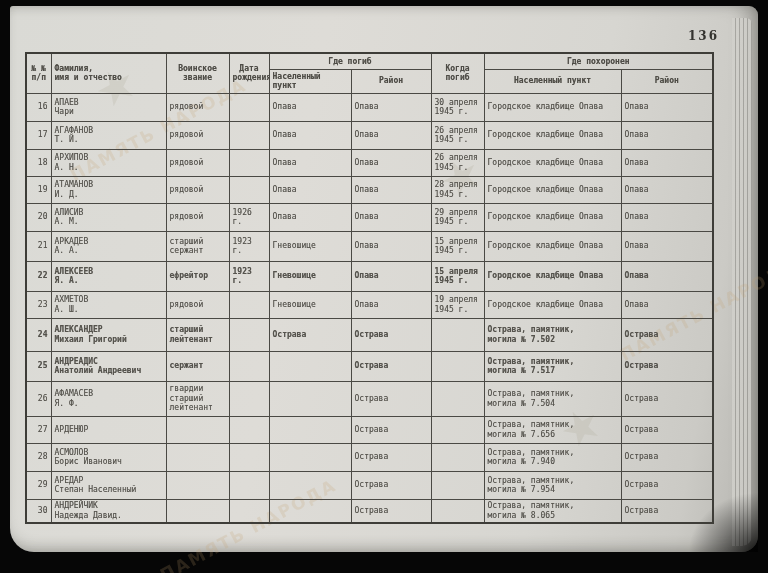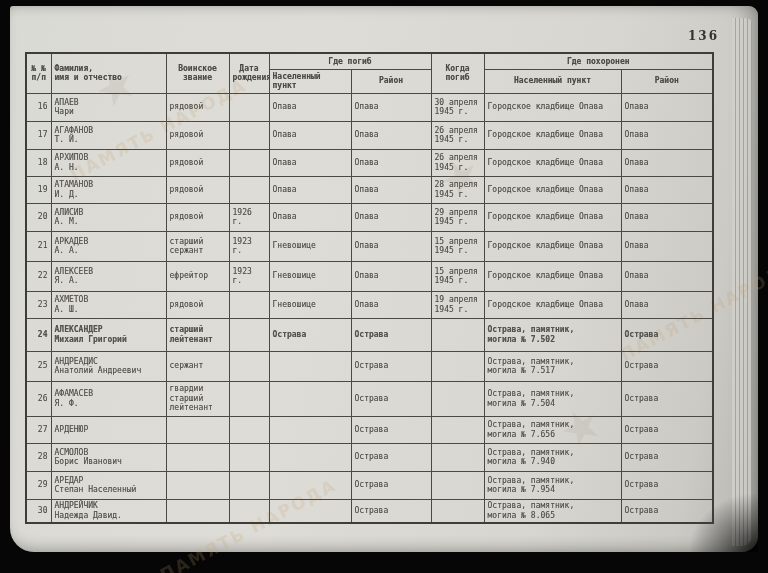--- a/index.html
+++ b/index.html
@@ -199,21 +199,21 @@
           <td class="c2">старший
 сержант</td>
           <td class="c3">1923 г.</td>
           <td class="c4">Гневошице</td>
           <td class="c5">Опава</td>
           <td class="c6">15 апреля
 1945 г.</td>
           <td class="c7">Городское кладбище Опава</td>
           <td class="c8">Опава</td>
         </tr>
-        <tr style="height: 30px;">
+        <tr style="height: 30px; font-weight: bold;">
           <td class="c0">22</td>
           <td class="c1">АЛЕКСЕЕВ
 Я. А.</td>
           <td class="c2">ефрейтор</td>
           <td class="c3">1923 г.</td>
           <td class="c4">Гневошице</td>
           <td class="c5">Опава</td>
           <td class="c6">15 апреля
 1945 г.</td>
           <td class="c7">Городское кладбище Опава</td>
@@ -239,21 +239,21 @@
           <td class="c2">старший
 лейтенант</td>
           <td class="c3"></td>
           <td class="c4">Острава</td>
           <td class="c5">Острава</td>
           <td class="c6"></td>
           <td class="c7">Острава, памятник,
 могила № 7.502</td>
           <td class="c8">Острава</td>
         </tr>
-        <tr style="height: 30px;">
+        <tr style="height: 30px; font-weight: bold;">
           <td class="c0">25</td>
           <td class="c1">АНДРЕАДИС
 Анатолий Андреевич</td>
           <td class="c2">сержант</td>
           <td class="c3"></td>
           <td class="c4"></td>
           <td class="c5">Острава</td>
           <td class="c6"></td>
           <td class="c7">Острава, памятник,
 могила № 7.517</td>

